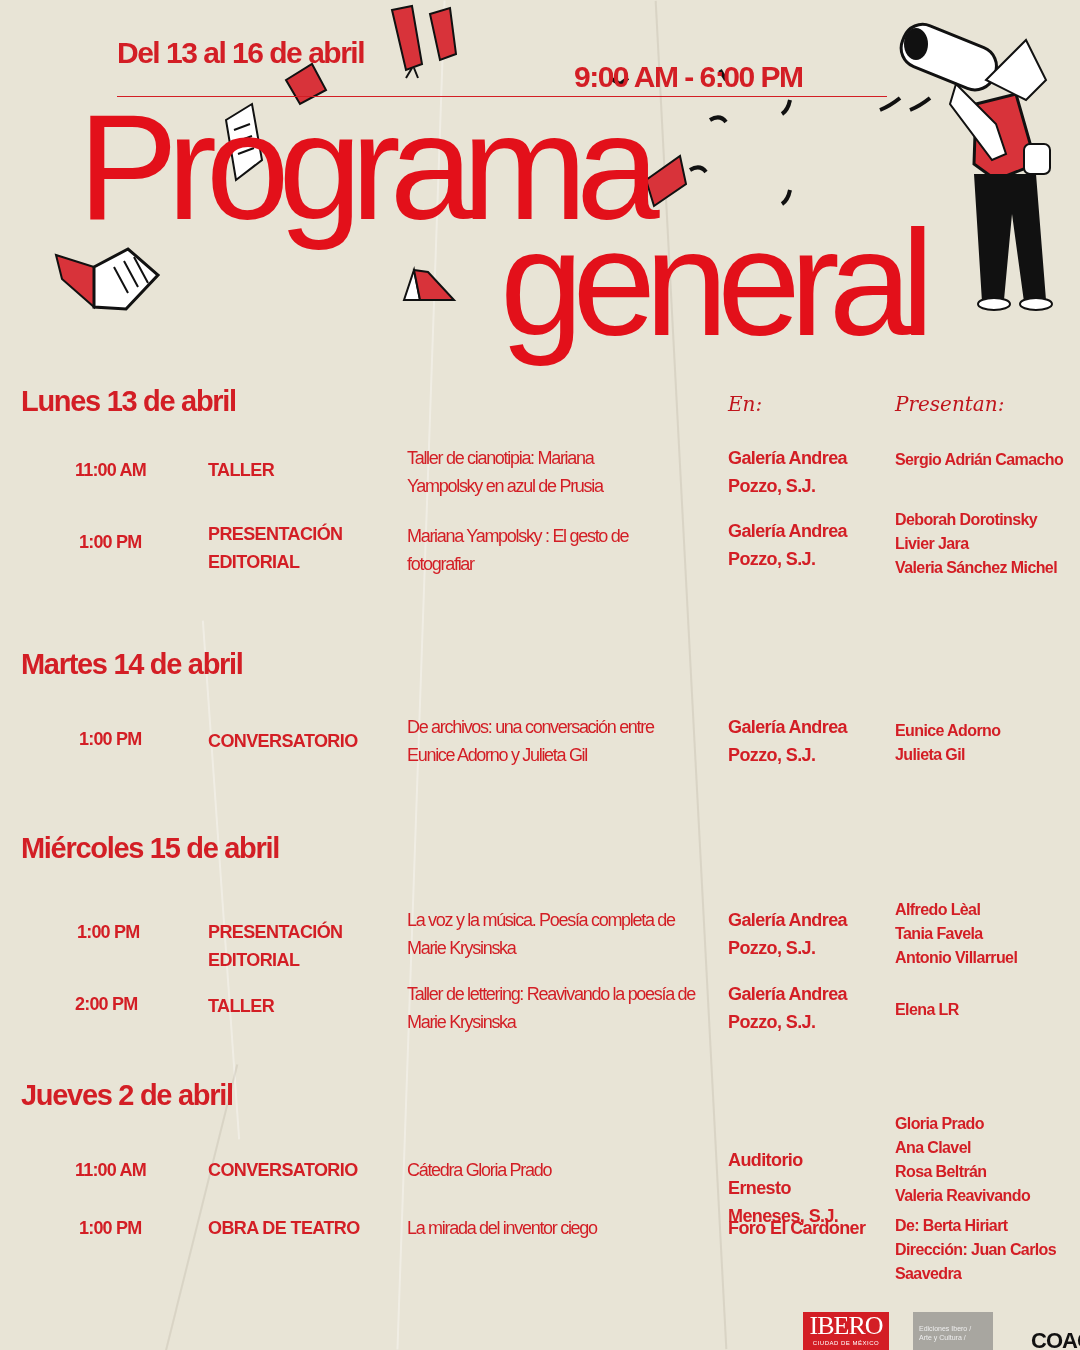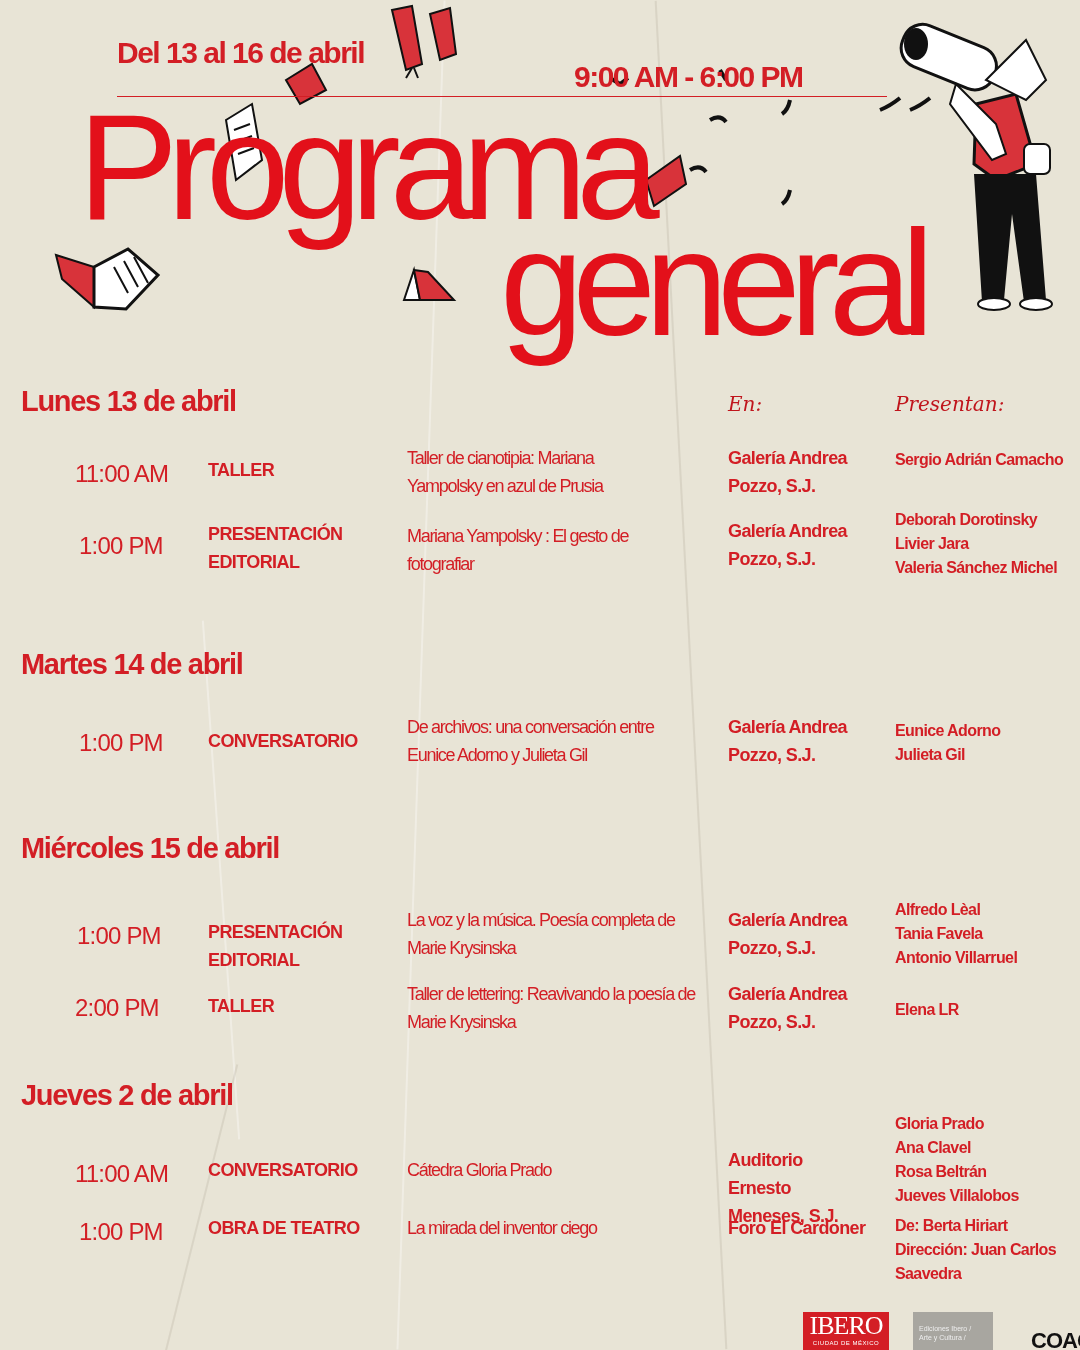--- a/index.html
+++ b/index.html
@@ -26,21 +26,21 @@
   .title-2 { left: 500px; top: 208px; }
 
   .day-heading {
     position: absolute; left: 21px; font-weight: bold; font-size: 29px; letter-spacing: -1.3px;
   }
   .col-label {
     position: absolute; top: 392px; font-family: "DejaVu Serif", serif; font-style: italic;
     font-size: 20px; color: #c0151c;
   }
   .event { position: absolute; left: 0; width: 1080px; }
-  .ev-time { position: absolute; left: 75px; width: 110px; font-weight: normal; font-size: 24px; letter-spacing: -0.8px; }
+  .ev-time { position: absolute; left: 75px; width: 110px; font-weight: bold; font-size: 18px; letter-spacing: -0.8px; }
   .ev-type { position: absolute; left: 208px; width: 180px; font-weight: bold; font-size: 18px; letter-spacing: -0.6px; line-height: 28px; }
   .ev-title { position: absolute; left: 407px; width: 320px; font-size: 18px; letter-spacing: -1.3px; line-height: 28px; }
   .ev-venue { position: absolute; left: 728px; width: 160px; font-weight: bold; font-size: 18px; letter-spacing: -0.6px; line-height: 28px; }
   .ev-presenters { position: absolute; left: 895px; width: 185px; font-weight: bold; font-size: 16px; letter-spacing: -0.6px; line-height: 24px; }
   .ev-presenters div { white-space: nowrap; }
 
   .logos { position: absolute; top: 1312px; left: 803px; height: 26px; display: flex; gap: 24px; align-items: flex-start; }
   .logo-ibero { width: 86px; height: 38px; background: #d31e25; color: #fff; font-family: "Liberation Serif", serif; text-align: center; }
   .logo-ibero .big { font-size: 26px; line-height: 28px; letter-spacing: -1px; }
   .logo-ibero .small { font-family: "Liberation Sans", sans-serif; font-size: 6px; letter-spacing: 0.5px; }
@@ -171,21 +171,21 @@
 <div class="day-heading" style="top:1079px">Jueves 2 de abril</div>
 <div class="event" style="top:1160px">
   <div class="ev-time">11:00 AM</div>
   <div class="ev-type" style="top:-4px">CONVERSATORIO</div>
   <div class="ev-title" style="top:-4px">Cátedra Gloria Prado</div>
   <div class="ev-venue" style="width:140px;top:-14px">Auditorio Ernesto Meneses, S.J.</div>
   <div class="ev-presenters" style="top:-48px">
     <div>Gloria Prado</div>
     <div>Ana Clavel</div>
     <div>Rosa Beltrán</div>
-    <div>Jueves Villalobos</div>
+    <div>Valeria Reavivando</div>
   </div>
 </div>
 <div class="event" style="top:1218px">
   <div class="ev-time" style="left:79px">1:00 PM</div>
   <div class="ev-type" style="top:-4px">OBRA DE TEATRO</div>
   <div class="ev-title" style="top:-4px">La mirada del inventor ciego</div>
   <div class="ev-venue" style="width:160px;top:-4px">Foro El Cardoner</div>
   <div class="ev-presenters" style="top:-4px">
     <div>De: Berta Hiriart</div>
     <div>Dirección: Juan Carlos</div>

